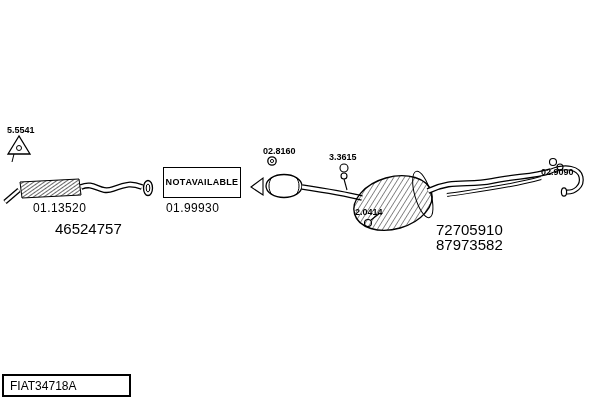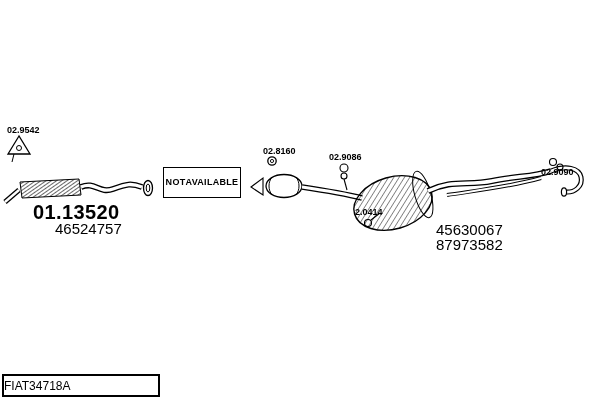--- a/index.html
+++ b/index.html
@@ -9,32 +9,32 @@
     position: relative;
     background: #ffffff;
     font-family: "Liberation Sans", "DejaVu Sans", sans-serif;
     color: #000;
     overflow: hidden;
   }
   #stage { position: absolute; left: 0; top: 0; width: 600px; height: 400px; }
   svg.diagram { position: absolute; left: 0; top: 0; }
   .lbl { position: absolute; white-space: nowrap; color: #000; }
   .code-sm { font-size: 9px; font-weight: bold; }
-  .code-lg { font-size: 20px; font-weight: 700; letter-spacing: 0.4px; }
+  .code-lg { font-size: 12px; font-weight: 400; letter-spacing: 0.4px; }
   .ref { font-size: 15px; font-weight: normal; }
   .na-box {
     position: absolute; left: 163px; top: 167px; width: 78px; height: 31px;
     border: 1px solid #000; background: #fff;
     display: flex; flex-direction: row; align-items: center; justify-content: center;
     font-size: 9px; font-weight: bold; line-height: 1.45; letter-spacing: 0.3px;
   }
   .footer-box {
-    position: absolute; left: 2px; top: 374px; width: 158px; height: 23px;
+    position: absolute; left: 2px; top: 374px; width: 129px; height: 23px;
     border: 2px solid #000; background: #fff;
-    display: flex; align-items: center; 
+    display: flex; align-items: center; padding-left: 6px;
     font-size: 12px; font-weight: 400;
   }
 </style>
 </head>
 <body>
 
 <div id="stage">
 
   <svg class="diagram" width="600" height="400" viewBox="0 0 600 400">
     <defs>
@@ -103,38 +103,39 @@
       <path d="M551,171 C566,165 579,168 581,177 C583,186 575,193 565,192" stroke="#fff" stroke-width="2.6"></path>
       <ellipse cx="564" cy="192" rx="2.6" ry="4.2" fill="#fff" stroke-width="1.2"></ellipse>
     </g>
 
     <g fill="none" stroke="#000" stroke-width="1.1">
       <circle cx="553" cy="162" r="3.5"></circle>
       <circle cx="560" cy="167" r="3"></circle>
     </g>
   </svg>
 
-  <div class="lbl code-sm" style="left:7px;  top:125px;">02.9542</div>
+  <div class="lbl code-sm" style="left:7px;  top:125px;">5.5541</div>
 
   <div class="lbl code-lg" style="left:33px; top:201px;">01.13520</div>
   <div class="lbl ref" style="left:55px; top:220px;">46524757</div>
 
   <div class="na-box">
     <span>NOT</span>
     <span>AVAILABLE</span>
   </div>
 
+  <div class="lbl code-lg" style="left:166px; top:201px;">01.99930</div>
 
   <div class="lbl code-sm" style="left:263px; top:146px;">02.8160</div>
 
-  <div class="lbl code-sm" style="left:329px; top:152px;">02.9086</div>
+  <div class="lbl code-sm" style="left:329px; top:152px;">3.3615</div>
 
   <div class="lbl code-sm" style="left:355px; top:207px;">2.0414</div>
 
-  <div class="lbl ref" style="left:436px; top:221px;">45630067</div>
+  <div class="lbl ref" style="left:436px; top:221px;">72705910</div>
   <div class="lbl ref" style="left:436px; top:236px;">87973582</div>
 
   <div class="lbl code-sm" style="left:541px; top:147px;margin-top:20px;">02.9090</div>
 
   <div class="footer-box">
     <span>FIAT34718A</span>
   </div>
 
 </div>
 

